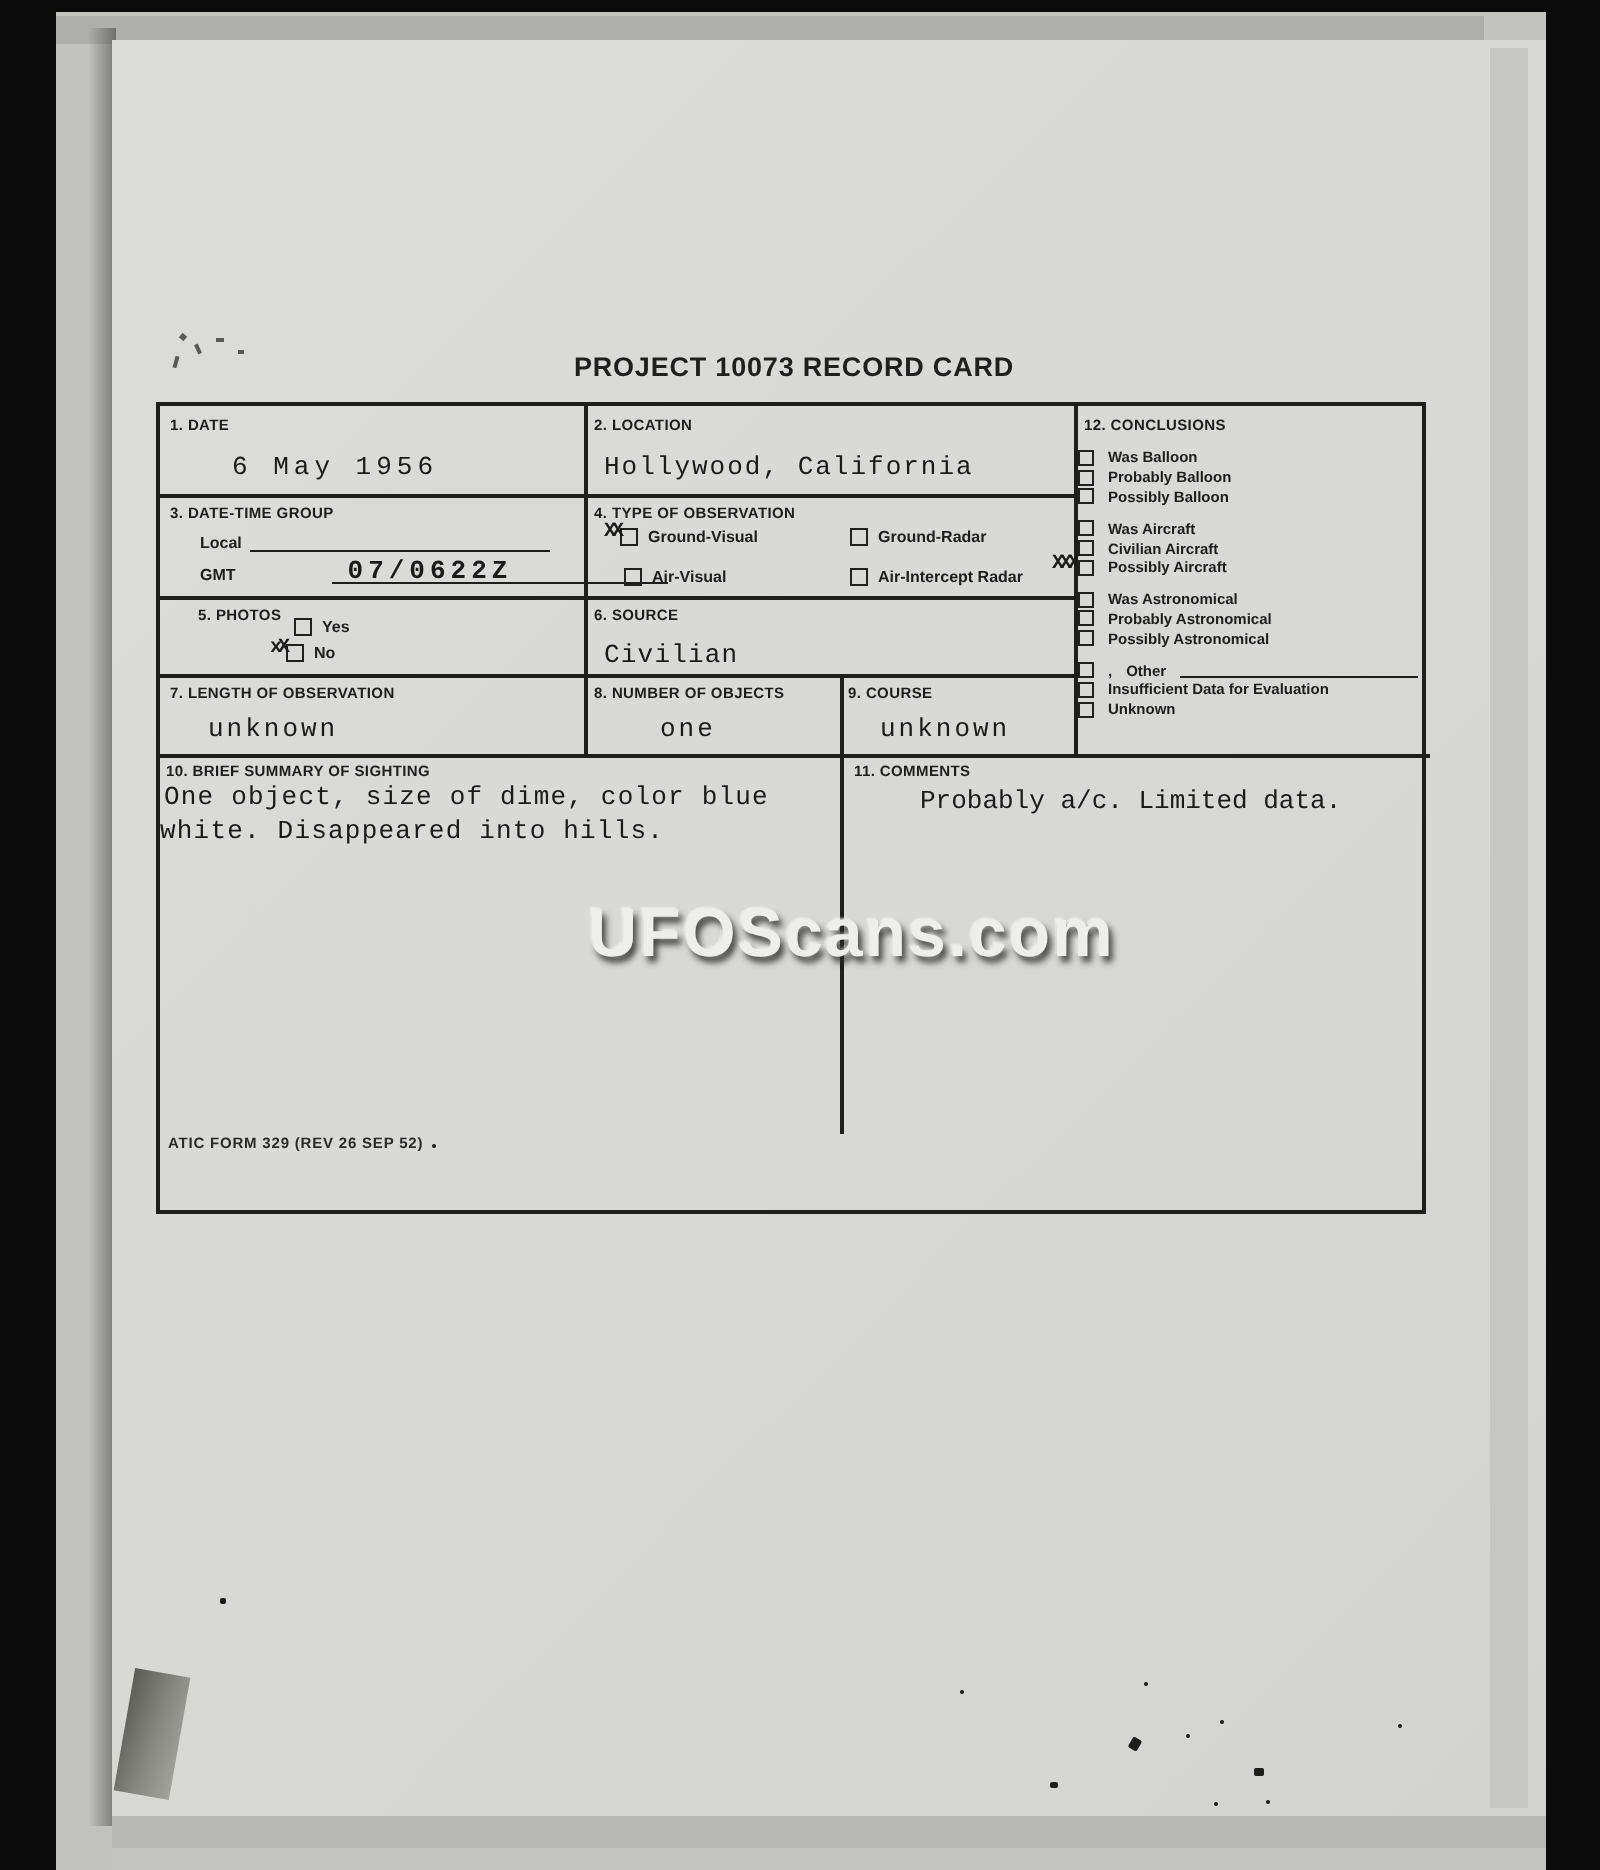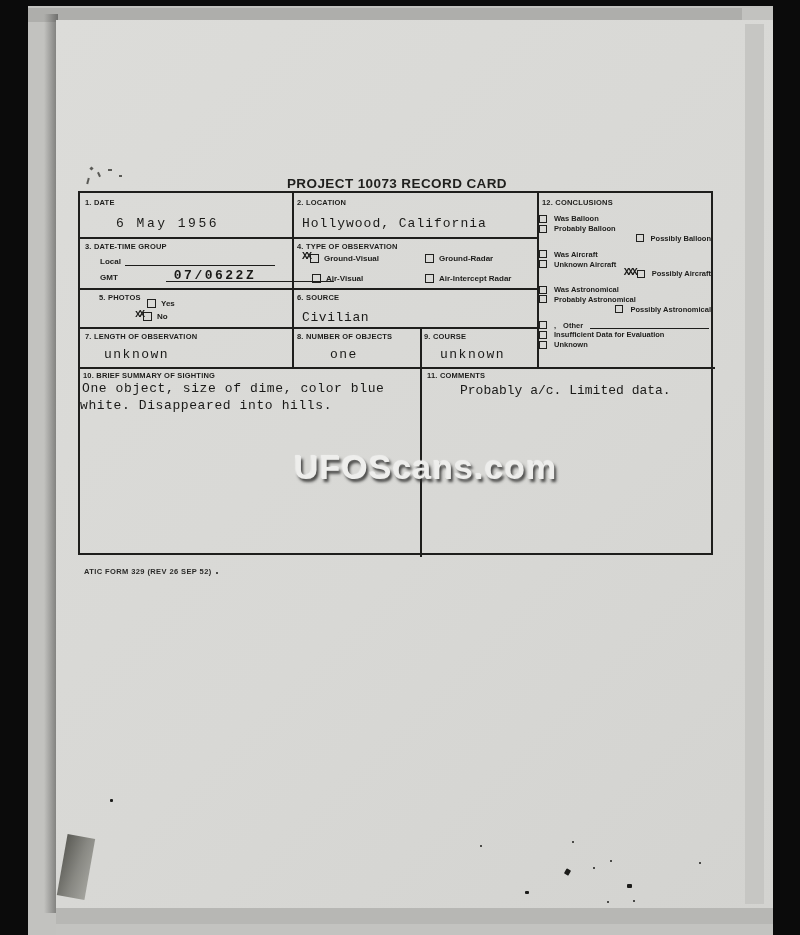--- a/index.html
+++ b/index.html
@@ -21,21 +21,21 @@
   
   .doc-title{position:absolute;left:196px;top:156px;width:290px;text-align:center;
          font-weight:700;font-size:13.5px;letter-spacing:.4px;color:#1f1f1d;}
   .form-footer{position:absolute;left:28px;top:547px;font-weight:700;font-size:7.5px;
          letter-spacing:.4px;color:#2a2a28;}
   .watermark{position:absolute;left:238px;top:428px;font-weight:700;font-size:34px;
          letter-spacing:1px;color:#eeeeec;
          text-shadow:2px 3px 3px rgba(45,45,43,.85),-1px -1px 1px rgba(255,255,255,.6);}
 
   
-  .card{position:absolute;left:22px;top:171px;width:635px;height:364px;
+  .card{position:absolute;left:22px;top:181px;width:635px;height:406px;
         border:2px solid #1e1e1c;box-sizing:border-box;}
   .vl,.hl{position:absolute;background:#1e1e1c;}
   .vl{width:1.5px;} .hl{height:1.5px;}
 
   .lbl{position:absolute;font-weight:700;font-size:7.5px;letter-spacing:.2px;color:#1d1d1b;white-space:nowrap;}
   .type{position:absolute;font-family:"Liberation Mono","DejaVu Sans Mono",monospace;
         font-size:13px;color:#1a1a18;white-space:nowrap;}
   .sp25{letter-spacing:2.5px;} .sp15{letter-spacing:1.5px;} .sp10{letter-spacing:1px;}
   .sp06{letter-spacing:.6px;} .sp00{letter-spacing:0;margin-left:28px;}
 
@@ -47,21 +47,21 @@
 
   .blank-row{position:absolute;display:flex;align-items:flex-end;gap:4px;
       font-weight:700;font-size:8px;color:#1d1d1b;}
   .uline{display:inline-block;border-bottom:1.6px solid #1d1d1b;height:13px;
       font-family:"Liberation Mono","DejaVu Sans Mono",monospace;font-size:13px;color:#1a1a18;}
 
   .concl{position:absolute;left:459px;top:21px;width:172px;display:flex;flex-direction:column;}
   .crow{display:flex;align-items:center;gap:7px;height:9.8px;
         font-weight:700;font-size:7.5px;color:#1d1d1b;white-space:nowrap;}
   .crow .bw{width:6px;height:6px;}
-  .gap{margin-bottom:6px;justify-content:flex-end;}
+  .gap{margin-bottom:6px;}
   .crow .fill{flex:1;border-bottom:1.4px solid #1d1d1b;height:6px;margin-right:2px;}
 
   .summary-line{position:absolute;font-family:"Liberation Mono","DejaVu Sans Mono",monospace;
         font-size:13px;letter-spacing:.6px;color:#1a1a18;white-space:nowrap;}
 
   .speck{position:absolute;background:#1c1c1a;border-radius:1px;}
   .pencil{position:absolute;background:#5a5a56;}
 </style>
 </head>
 <body>
@@ -192,21 +192,21 @@
       <div class="crow">
         <span class="bw">
             <span class="mk"></span>
           </span>
         <span>Was Aircraft</span>
       </div>
       <div class="crow">
         <span class="bw">
             <span class="mk"></span>
           </span>
-        <span>Unknown Aircraft</span>
+        <span>Civilian Aircraft</span>
       </div>
       <div class="crow gap">
         <span class="bw">
             <span class="mk" style="left:-14px;">XXX</span>
           </span>
         <span>Possibly Aircraft</span>
       </div>
       <div class="crow">
         <span class="bw">
             <span class="mk"></span>

